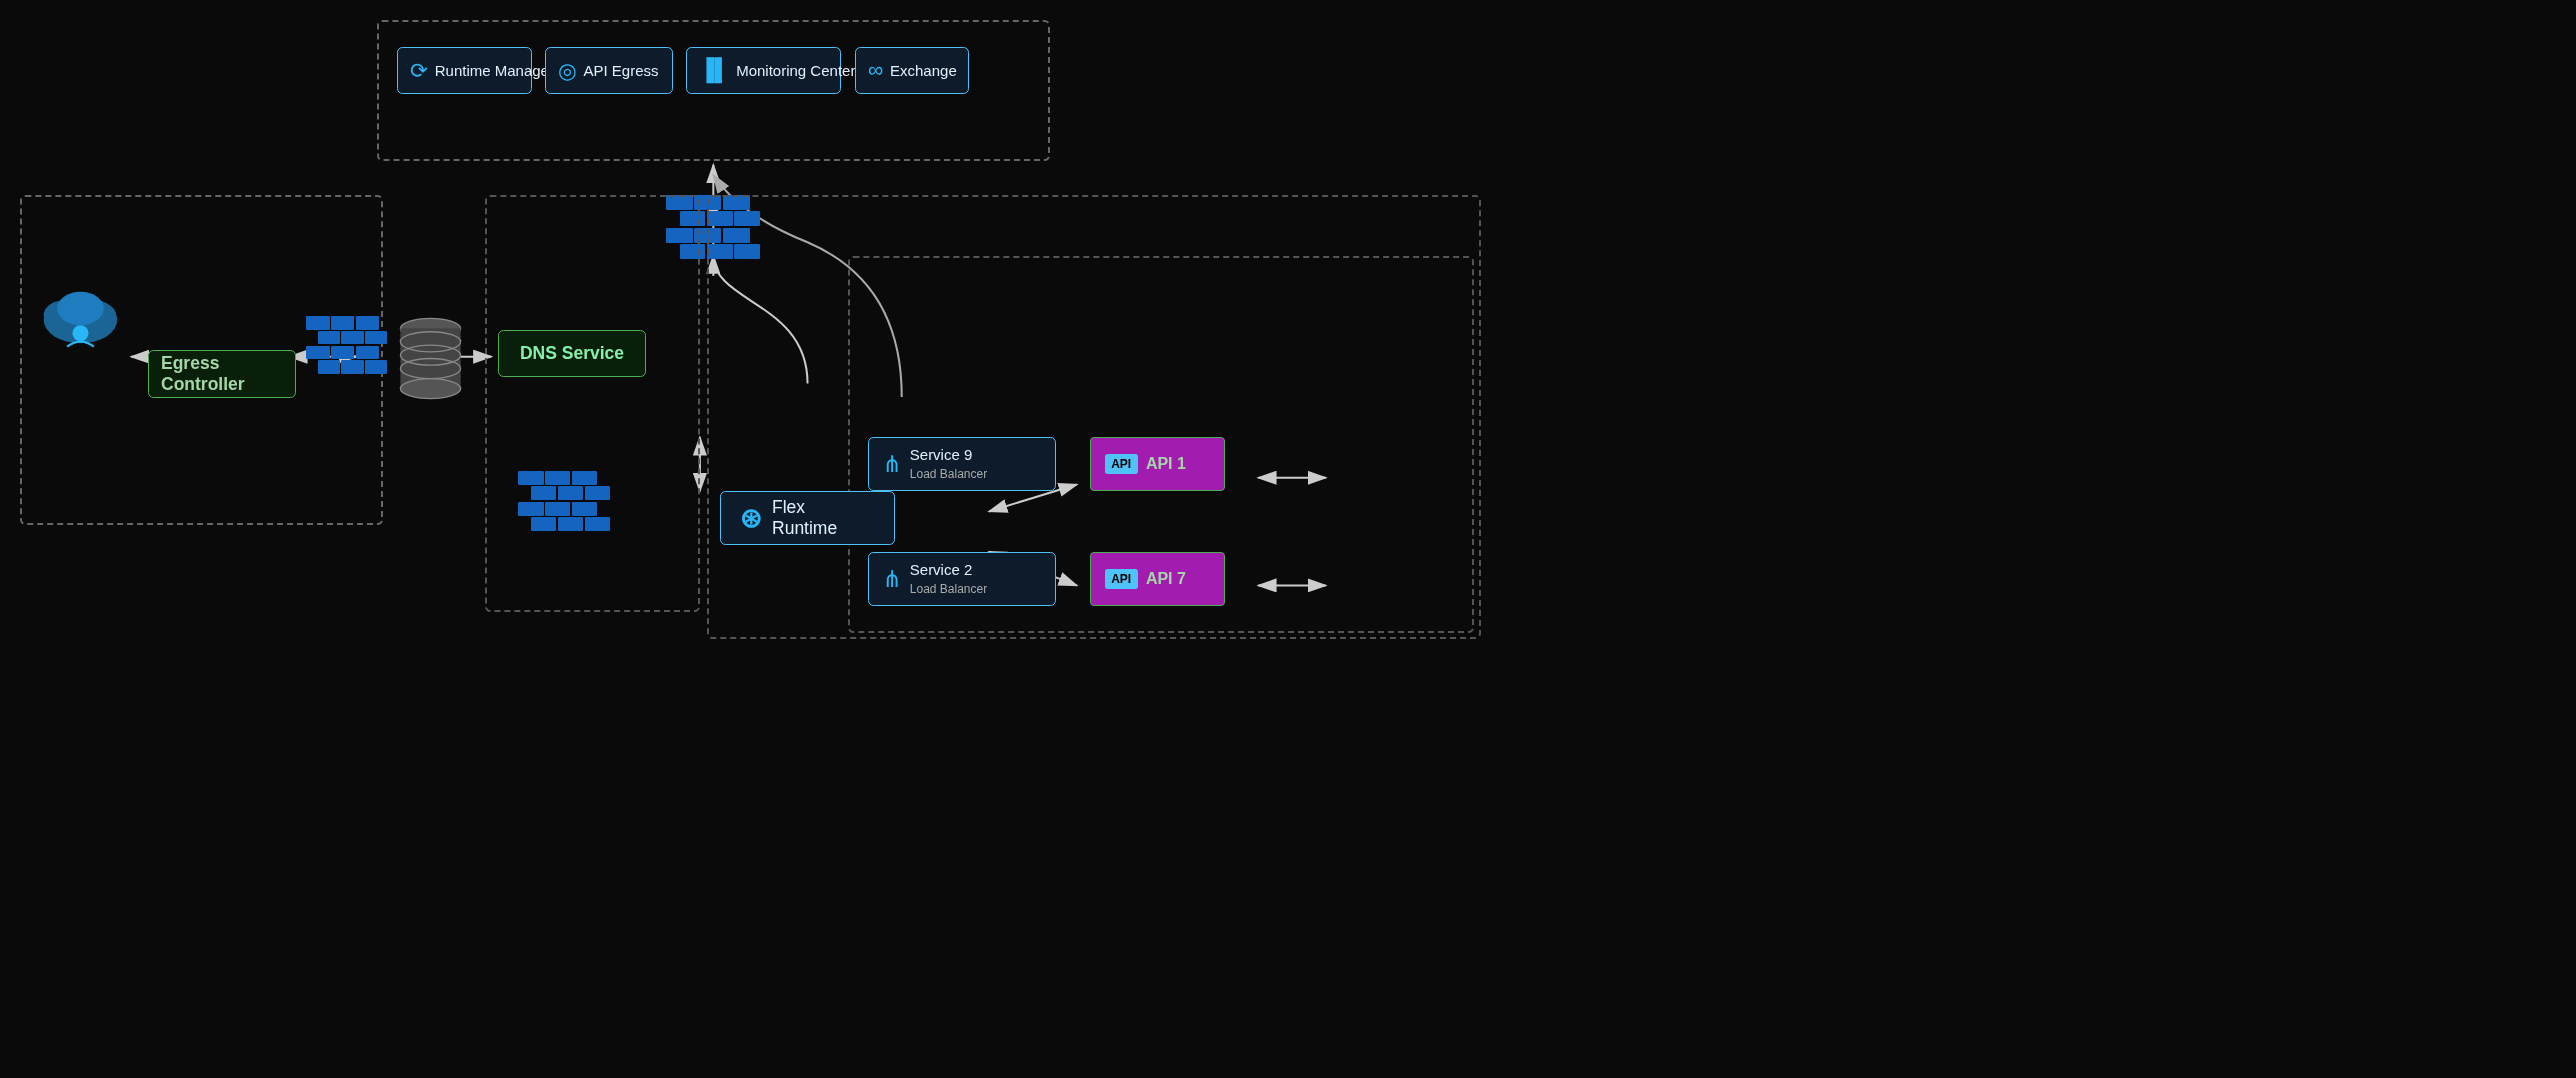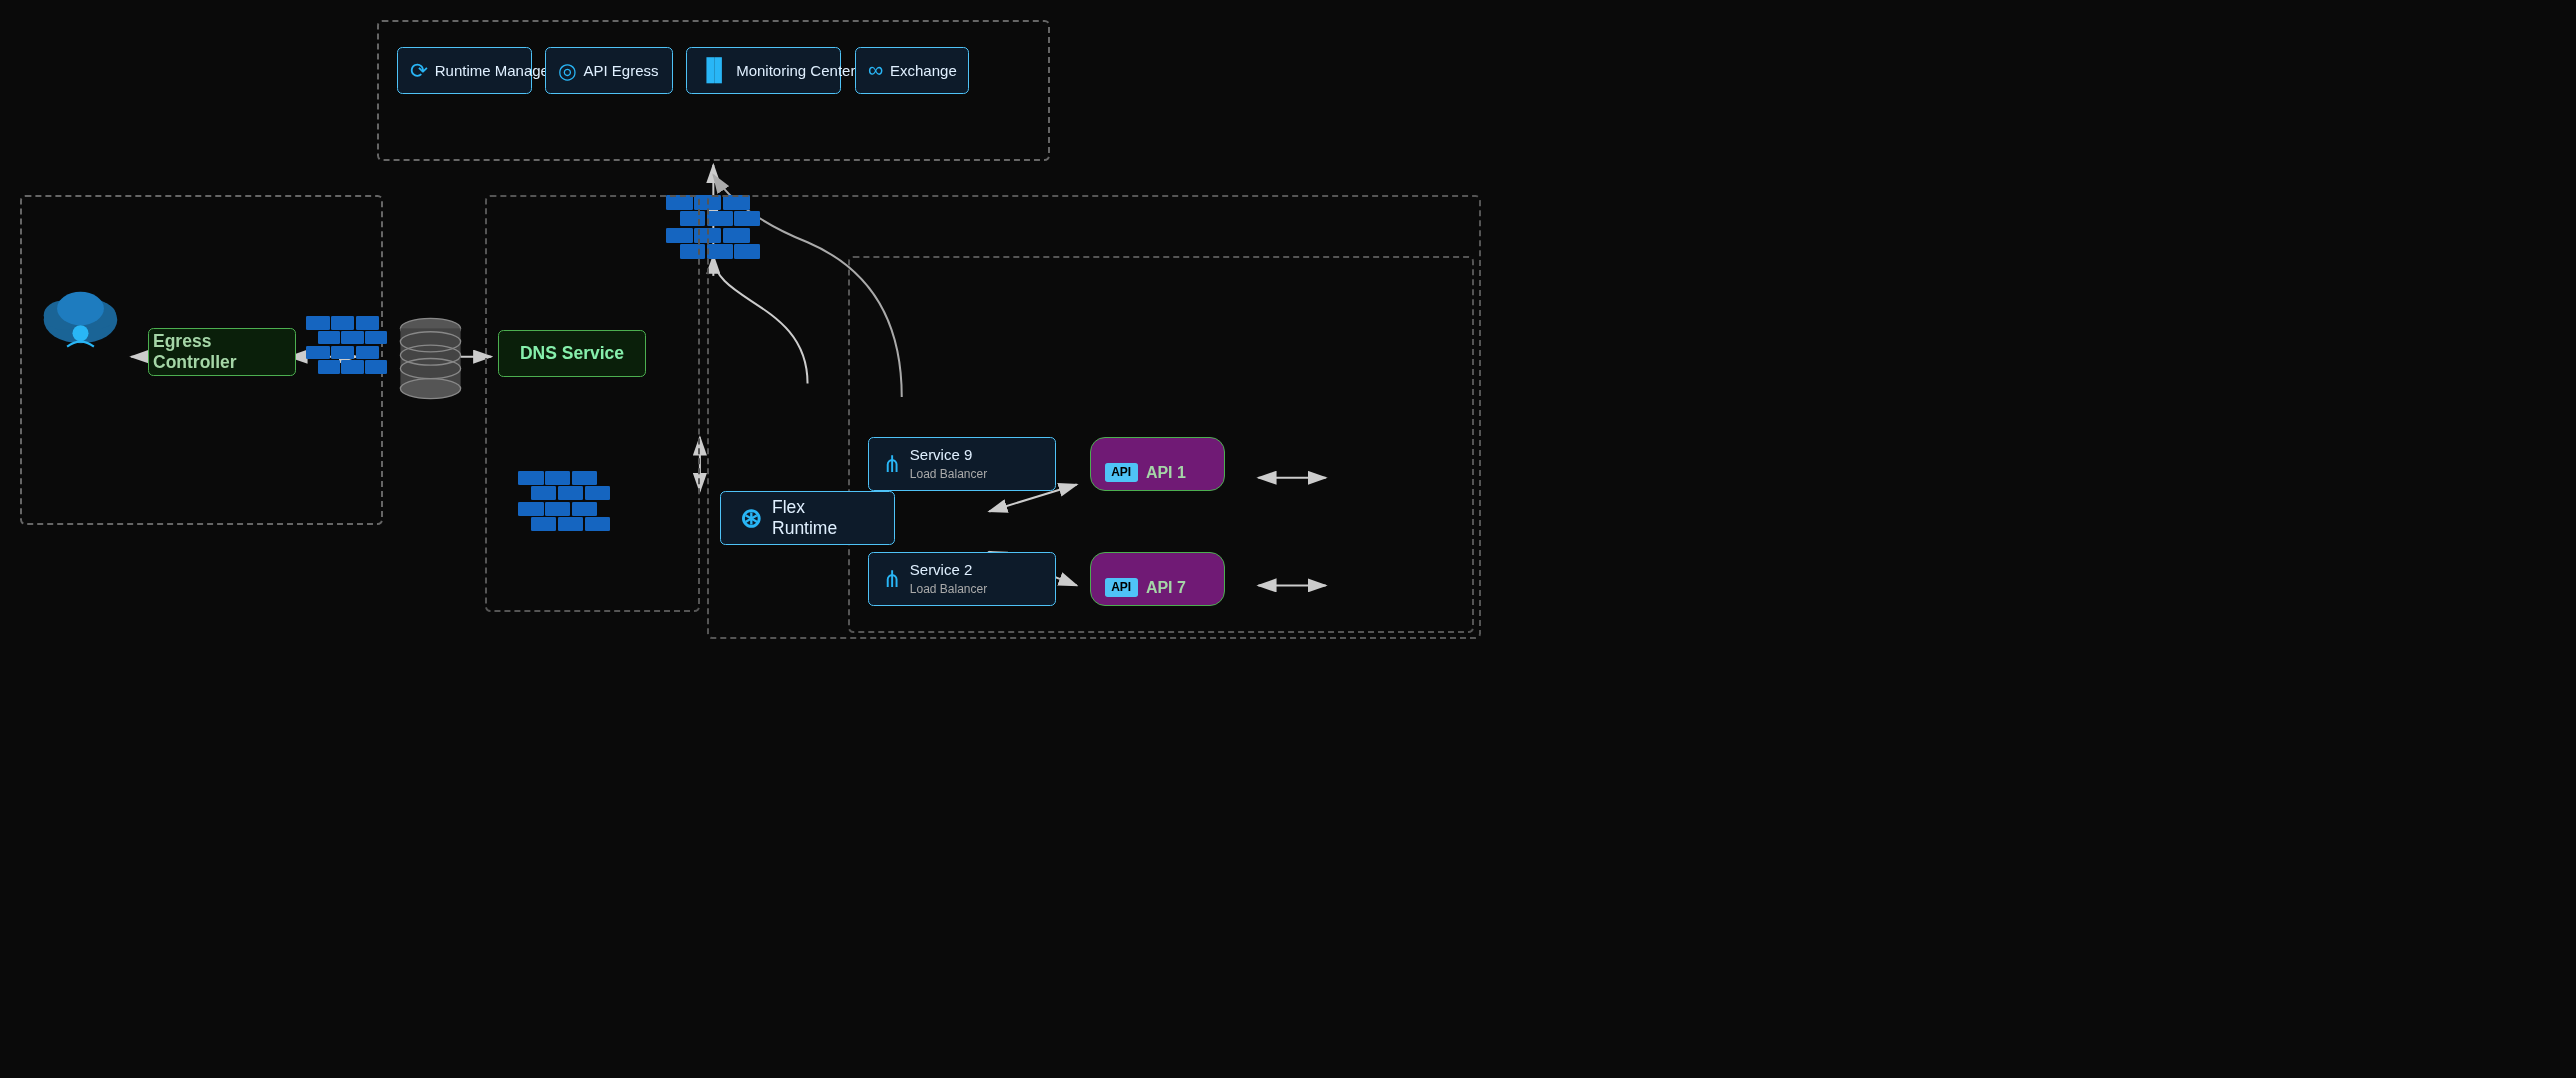--- a/index.html
+++ b/index.html
@@ -59,24 +59,24 @@
     .service-card-label {
       color: #e0f0ff;
       font-size: 15px;
       line-height: 1.2;
     }
 
     
     .api-card {
       position: absolute;
       border: 1.3px solid #4caf50;
-      border-radius: 15px;
-      background: #701a75;
-      display: flex;
-      align-items: flex-end;
+      border-radius: 4px;
+      background: #a21caf;
+      display: flex;
+      align-items: center;
       gap: 8px;
       padding: 8px 13.5px;
     }
 
     .api-label {
       color: #a5d6a7;
       font-size: 16px;
       font-weight: bold;
     }
 
@@ -128,21 +128,22 @@
 
     
     .egress-controller-box {
       position: absolute;
       border: 1.3px solid #4caf50;
       border-radius: 5.4px;
       background: #0a1f0a;
       display: flex;
       align-items: center;
       justify-content: center;
-      padding: 8px 4px;
+      padding: 8px 12px;
+      margin-top: 22px;
     }
 
     .egress-label {
       color: #a5d6a7;
       font-size: 17.5px;
       font-weight: bold;
     }
 
     
     .dns-box {

